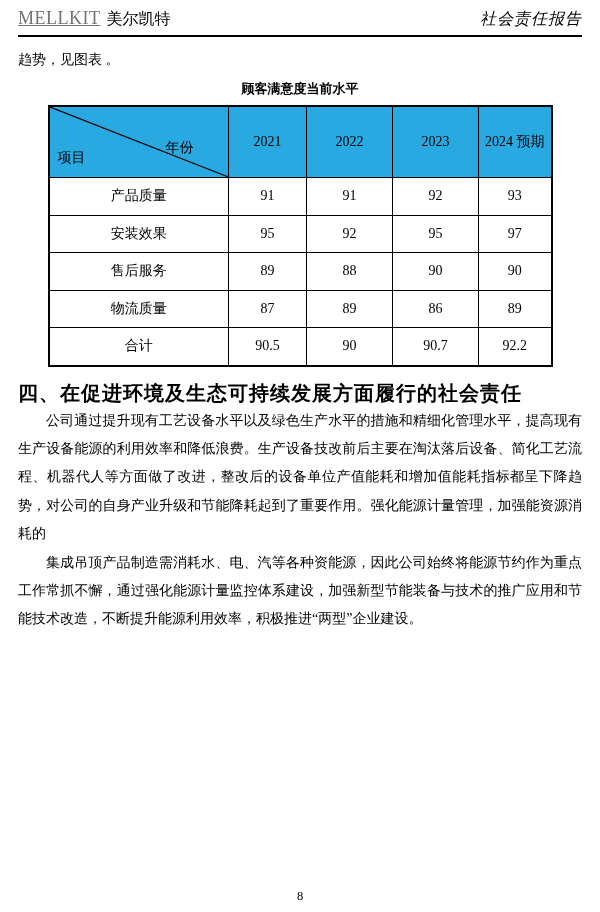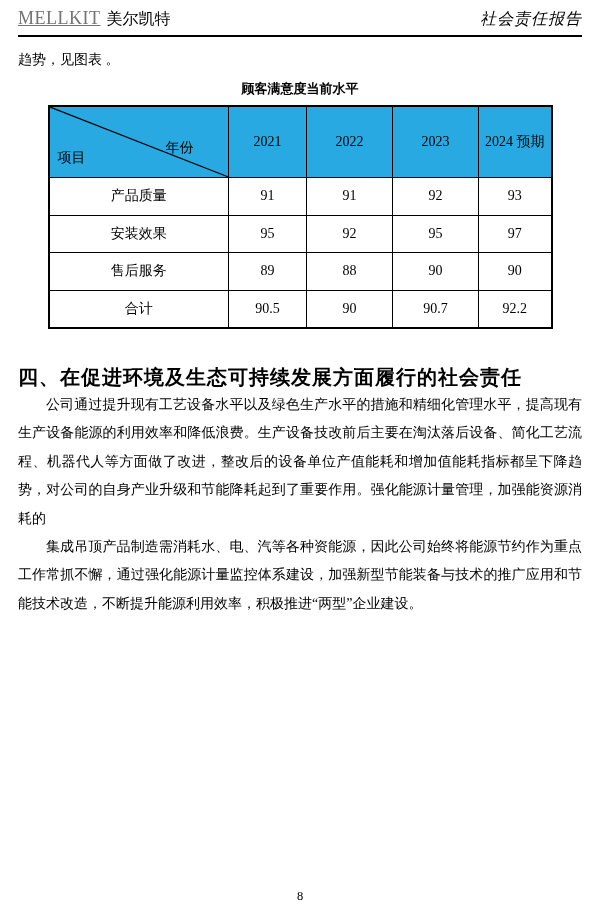--- a/index.html
+++ b/index.html
@@ -94,21 +94,21 @@
     left: 8px;
     font-size: 14px;
   }
 
   
   .section-heading {
     font-family: Liberation Serif, serif;
     font-size: 20px;
     font-weight: bold;
     letter-spacing: 1px;
-    margin: 35px 0 0 0;
+    margin: 13px 0 0 0;
   }
   .body-para {
     margin: 0;
     font-size: 14px;
     line-height: 28.4px;
     text-align: justify;
     text-indent: 2em;
   }
   .body-para.first { margin-top: 16px; }
   .subsection-heading {
@@ -183,20 +183,27 @@
         <td>97</td>
       </tr>
       <tr>
         <td>售后服务</td>
         <td>89</td>
         <td>88</td>
         <td>90</td>
         <td>90</td>
       </tr>
       <tr>
+        <td>物流质量</td>
+        <td>87</td>
+        <td>89</td>
+        <td>86</td>
+        <td>89</td>
+      </tr>
+      <tr>
         <td>合计</td>
         <td>90.5</td>
         <td>90</td>
         <td>90.7</td>
         <td>92.2</td>
       </tr>
     </tbody>
   </table>
 
   <h1 class="section-heading">四、在促进环境及生态可持续发展方面履行的社会责任</h1>

